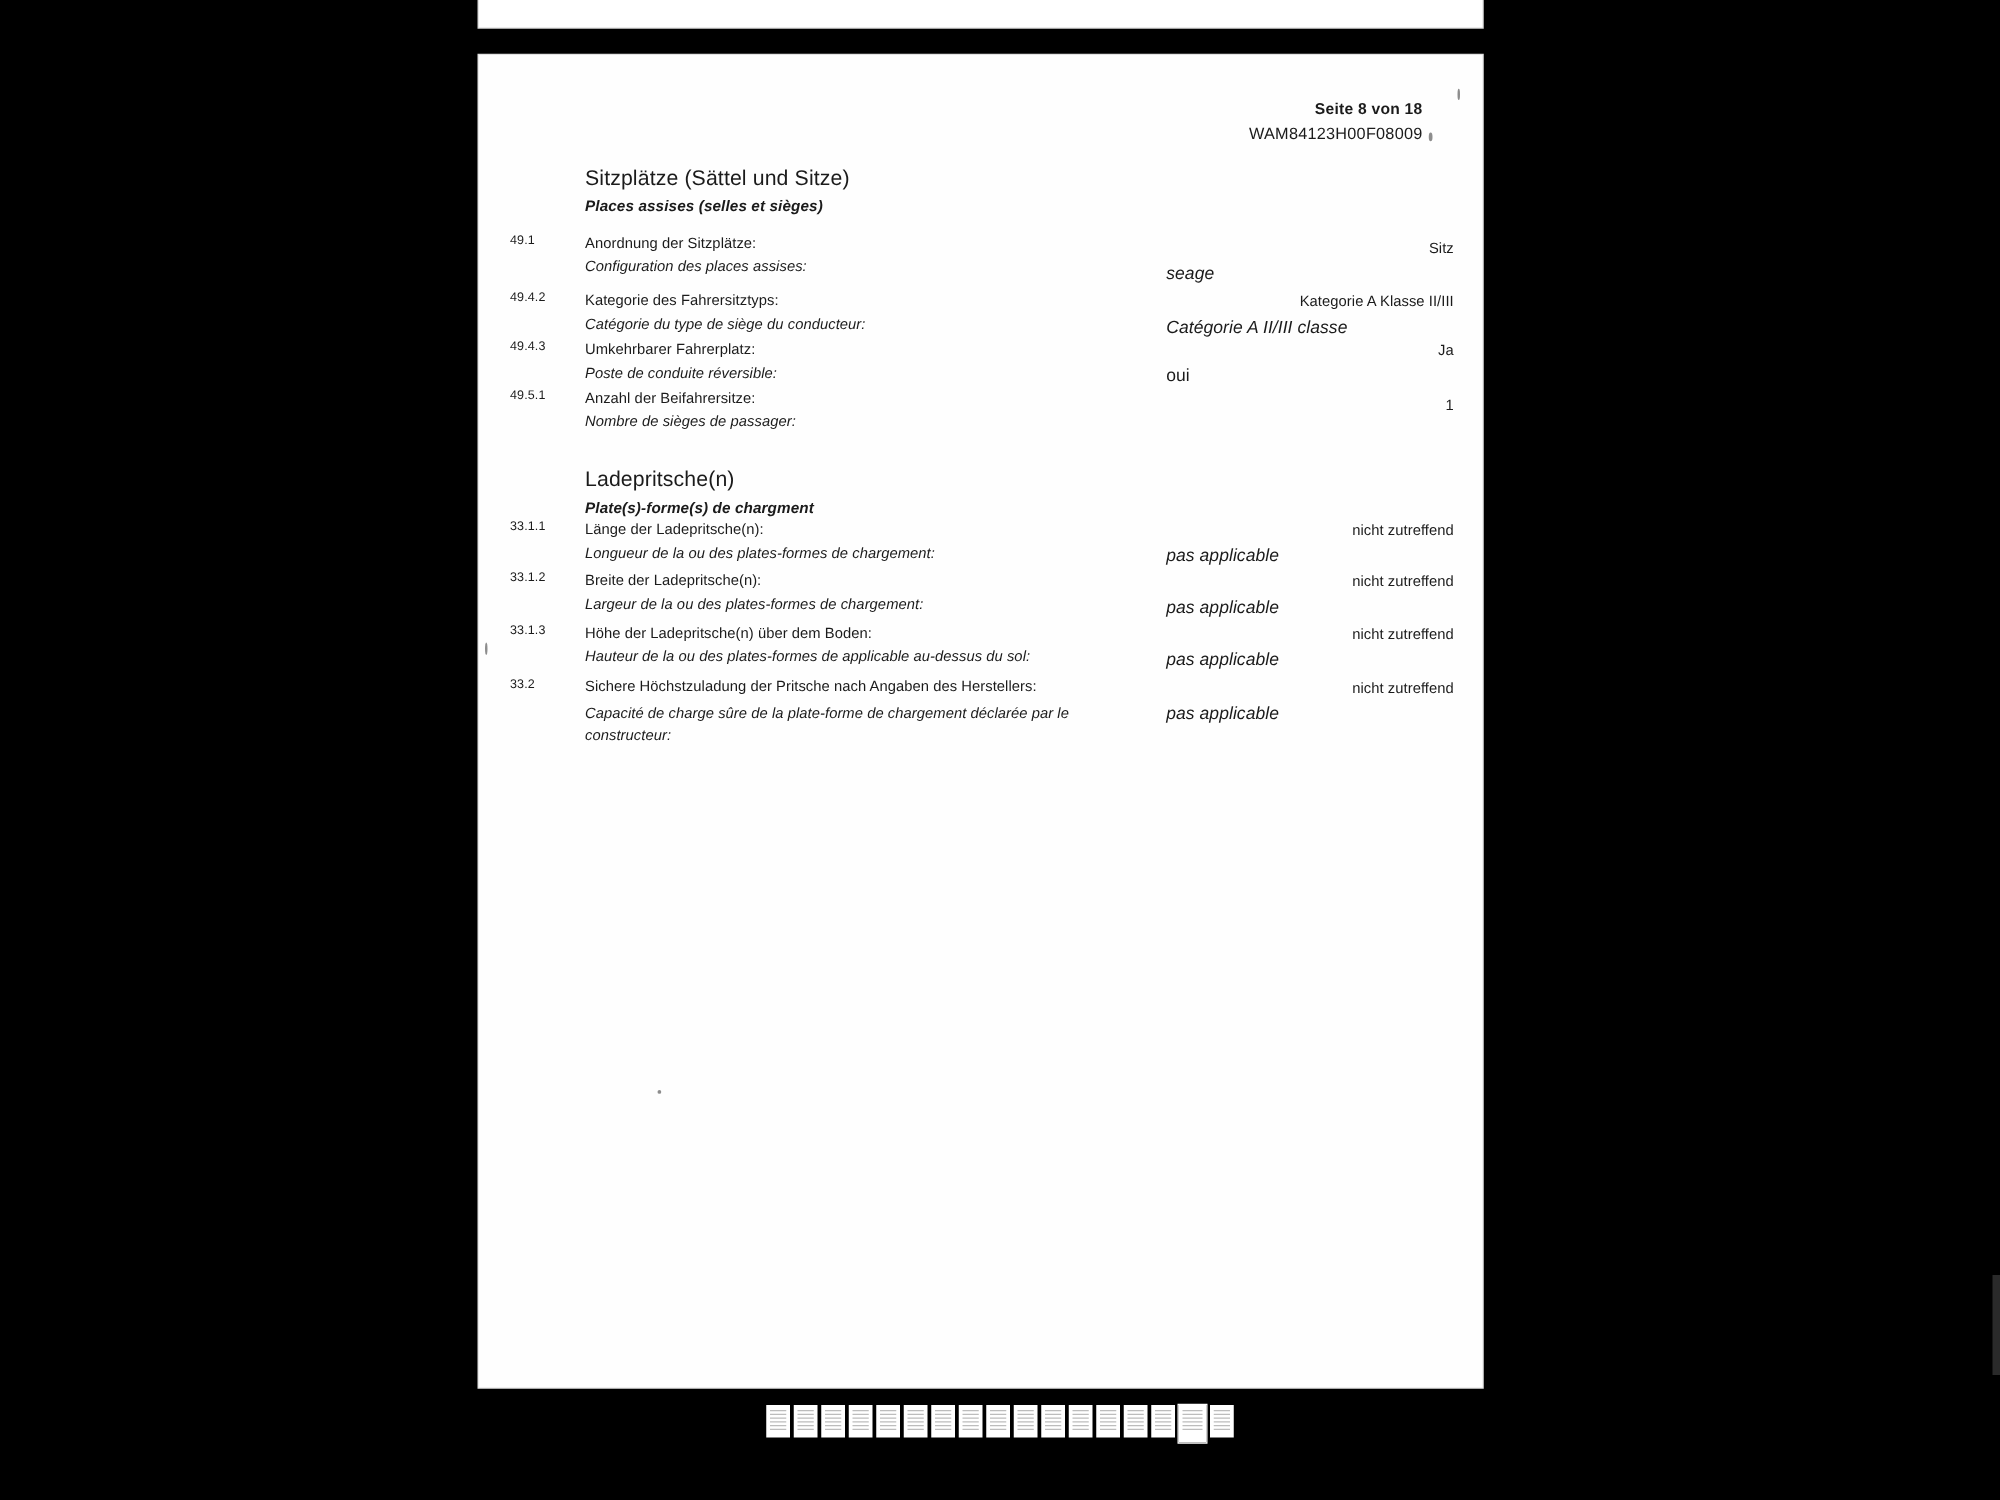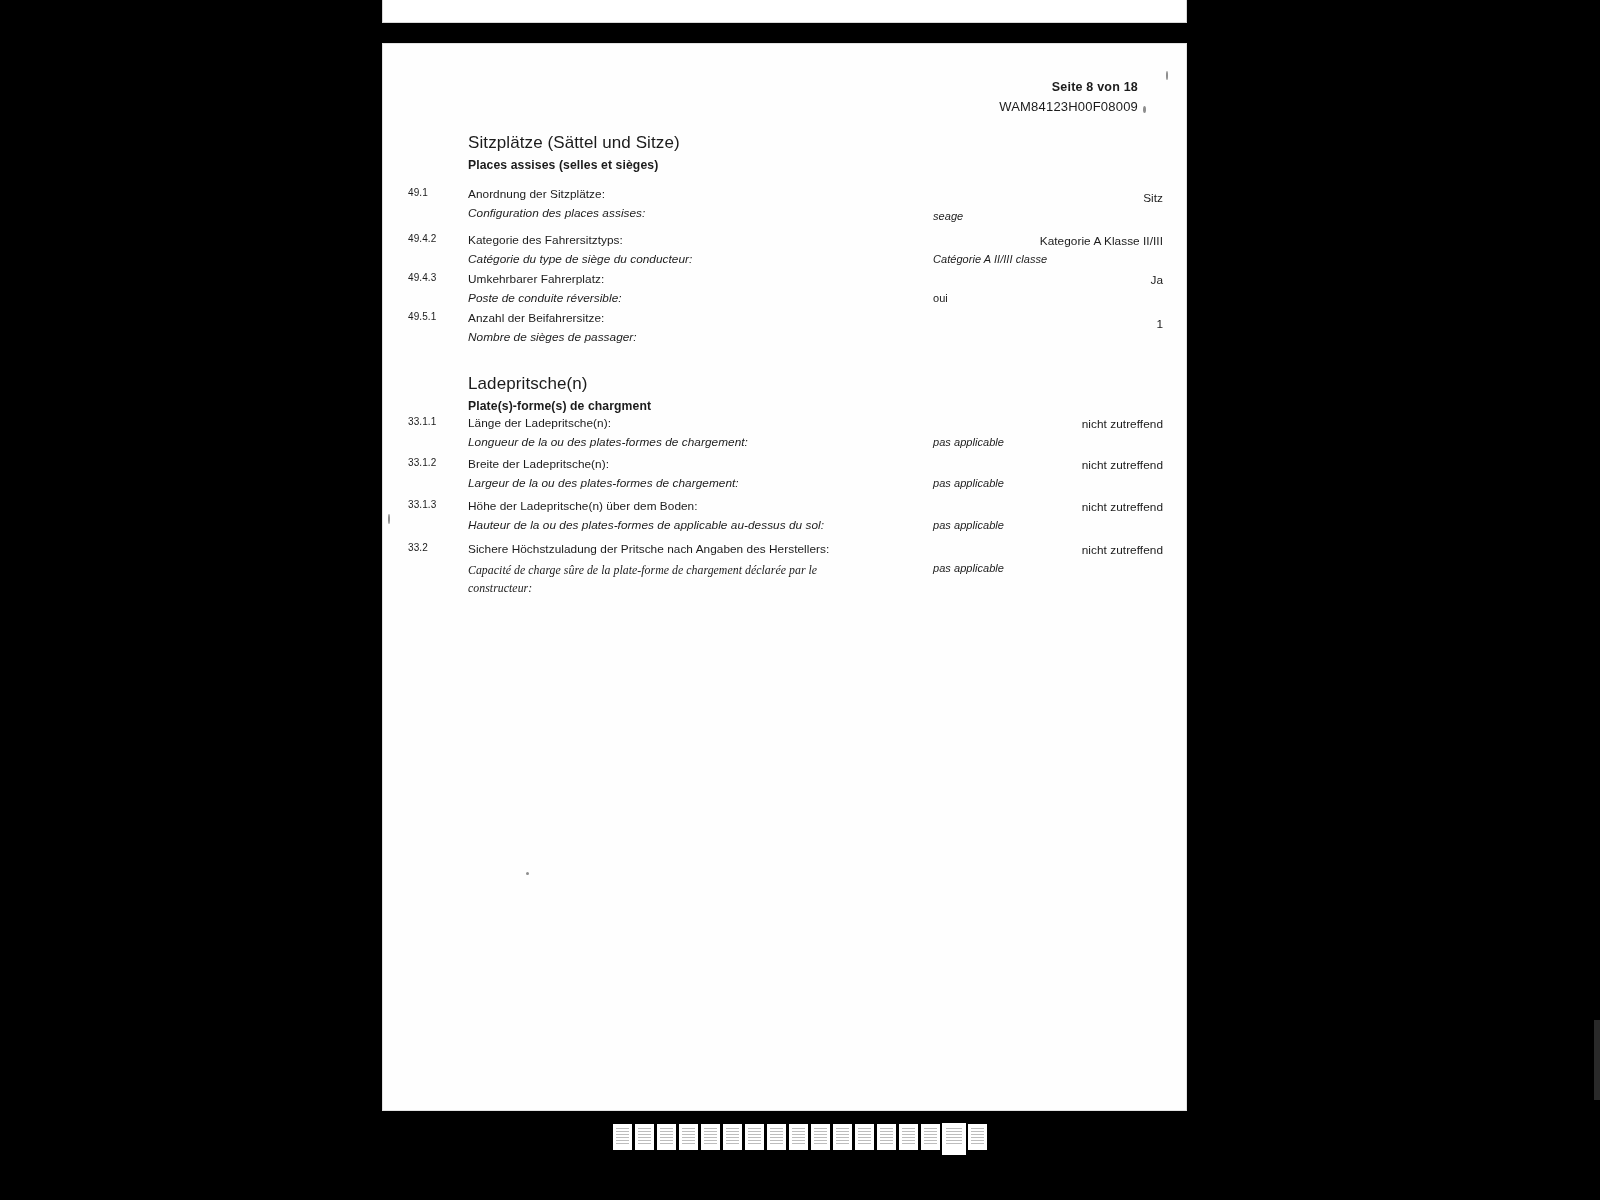--- a/index.html
+++ b/index.html
@@ -78,20 +78,21 @@
     left: 85px;
   }
   .section .de {
     font-size: 17px;
     font-weight: normal;
     letter-spacing: 0.1px;
   }
   .section .fr {
     font-size: 12.2px;
     font-weight: bold;
+    font-style: italic;
     letter-spacing: 0.1px;
     margin-top: 5px;
   }
 
   
   .row {
     position: absolute;
     left: 0;
     width: 100%;
   }
@@ -121,21 +122,21 @@
     position: absolute;
     left: 550px;
     width: 230px;
   }
   .row .val .de {
     font-size: 11.8px;
     letter-spacing: 0.05px;
     text-align: right;
   }
   .row .val .fr {
-    font-size: 11px;
+    font-size: 14px;
     font-style: italic;
     letter-spacing: 0.05px;
     margin-top: 5px;
   }
 
   
   .thumbstrip {
     position: absolute;
     left: 0;
     top: 1124px;
@@ -296,21 +297,21 @@
         <div class="val">
           <div class="de" style="margin-top:1px;">nicht zutreffend</div>
           <div class="fr">pas applicable</div>
         </div>
       </div>
 
       <div class="row" style="top:498px;">
         <div class="num">33.2</div>
         <div class="lbl" style="width:410px;">
           <div class="de">Sichere Höchstzuladung der Pritsche nach Angaben des Herstellers:</div>
-          <div class="fr" style="line-height:1.55;font-family:Liberation Serif, serif;">Capacité de charge sûre de la plate-forme de chargement déclarée par le constructeur:</div>
+          <div class="fr" style="line-height:1.55;">Capacité de charge sûre de la plate-forme de chargement déclarée par le constructeur:</div>
         </div>
         <div class="val">
           <div class="de" style="margin-top:1px;">nicht zutreffend</div>
           <div class="fr">pas applicable</div>
         </div>
       </div>
 
     </div>
   </div>
 

